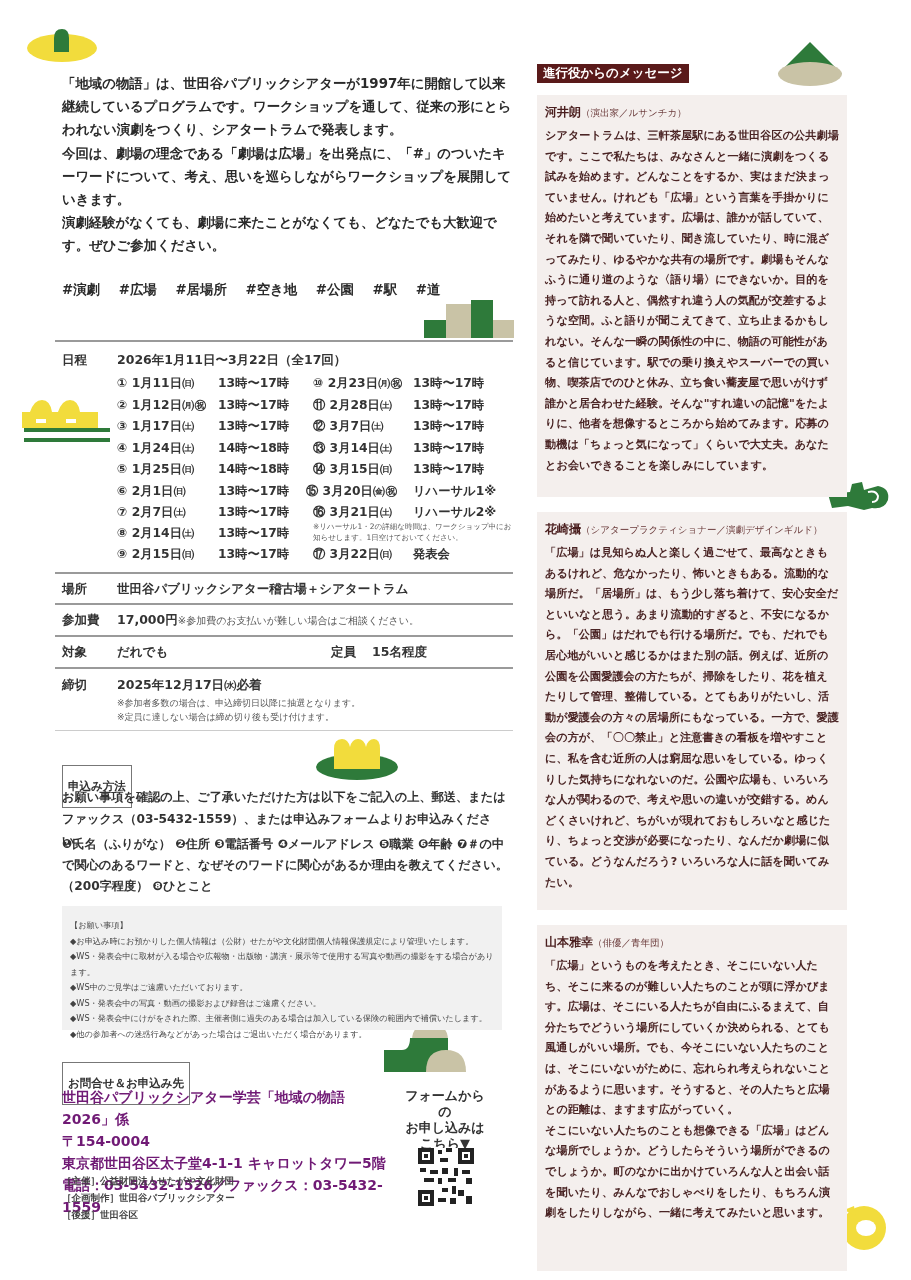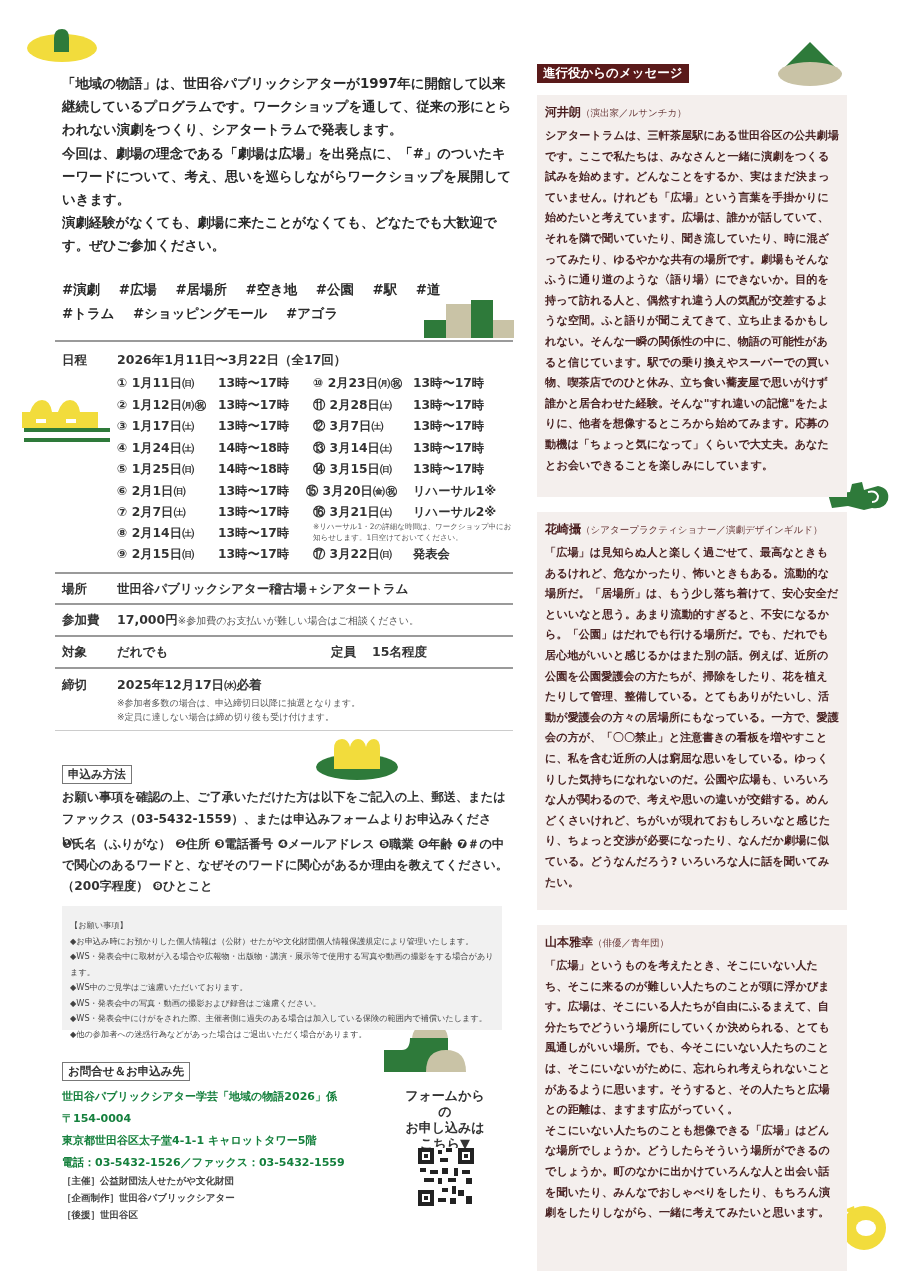--- a/index.html
+++ b/index.html
@@ -9,24 +9,24 @@
   .intro { left: 62px; top: 72px; width: 450px; font-size: 13.4px; line-height: 23.2px; font-weight: bold; color: #2a2a2a; }
   .intro p { margin: 0; }
   .tags { left: 62px; top: 278px; width: 440px; font-size: 13.4px; line-height: 24px; font-weight: bold; }
   .tags span { margin-right: 14px; }
   .hr { position: absolute; left: 55px; width: 458px; height: 2px; background: #9a9a9a; }
   .info-label { position: absolute; left: 62px; font-size: 12.5px; font-weight: bold; color: #333; }
   .info-val { position: absolute; left: 117px; font-size: 12.5px; font-weight: bold; color: #333; }
   .sched { position: absolute; font-size: 12.3px; font-weight: bold; color: #333; white-space: nowrap; }
   .small { font-size: 9px; font-weight: normal; color: #555; }
   .note { position: absolute; left: 117px; font-size: 9px; color: #555; line-height: 14px; }
-  .boxlabel { position: absolute; border: 1.5px solid #777; padding: 1px 5px; font-size: 11.5px; font-weight: bold; color: #333; background: #fff; }
+  .boxlabel { position: absolute; border: 1.5px solid #777; padding: 13px 5px; font-size: 11.5px; font-weight: bold; color: #333; background: #fff; }
   .apply-text { position: absolute; left: 62px; width: 450px; font-size: 12.2px; line-height: 22px; font-weight: bold; color: #333; }
   .notice { position: absolute; left: 62px; top: 906px; width: 440px; height: 124px; background: #f1f1f1; padding: 12px 8px; font-size: 8.2px; line-height: 15.5px; color: #444; }
-  .contact { position: absolute; left: 62px; top: 1086px; width: 330px; font-size: 11px; line-height: 22px; font-weight: bold; color: #15803d; }
+  .contact { position: absolute; left: 62px; top: 1086px; width: 330px; font-size: 14px; line-height: 22px; font-weight: bold; color: #701a75; }
   .credits { position: absolute; left: 62px; top: 1172px; font-size: 9.5px; line-height: 17px; color: #444; font-weight: bold; }
   .form-note { position: absolute; left: 400px; top: 1088px; width: 90px; text-align: center; font-size: 13px; line-height: 16px; color: #333; font-weight: bold; }
   .qr { position: absolute; left: 418px; top: 1148px; width: 56px; height: 58px; }
   
   .msg-title { position: absolute; left: 537px; top: 64px; background: #5a1a1a; color: #fff; font-size: 12.5px; font-weight: bold; padding: 1px 6px; }
   .card { position: absolute; left: 537px; width: 310px; background: #f4efed; padding: 8px 8px 8px 8px; }
   .card h3 { font-size: 12px; font-weight: bold; color: #4a1e1e; margin-bottom: 4px; line-height: 18px; }
   .card h3 .role { font-size: 9.5px; font-weight: normal; color: #6a3a3a; }
   .card p { font-size: 11.1px; line-height: 20.6px; color: #4a2424; font-weight: bold; letter-spacing: 0.1px; }
 </style>
@@ -88,25 +88,20 @@
 </div>
 <div class="abs tags">
   <div>
     <span>#演劇</span>
     <span>#広場</span>
     <span>#居場所</span>
     <span>#空き地</span>
     <span>#公園</span>
     <span>#駅</span>
     <span>#道</span>
-  </div>
-  <div>
-    <span>#トラム</span>
-    <span>#ショッピングモール</span>
-    <span>#アゴラ</span>
   </div>
 </div>
 
 <div class="hr" style="top:340px"></div>
 <div class="info-label" style="top:352px">日程</div>
 <div class="info-val" style="top:352px">2026年1月11日〜3月22日（全17回）</div>
 
 <div>
   <div class="sched" style="left:117px;top:375px"><span>①</span> <span>1月11日㈰</span></div>
   <div class="sched" style="left:218px;top:375px">13時〜17時</div>

